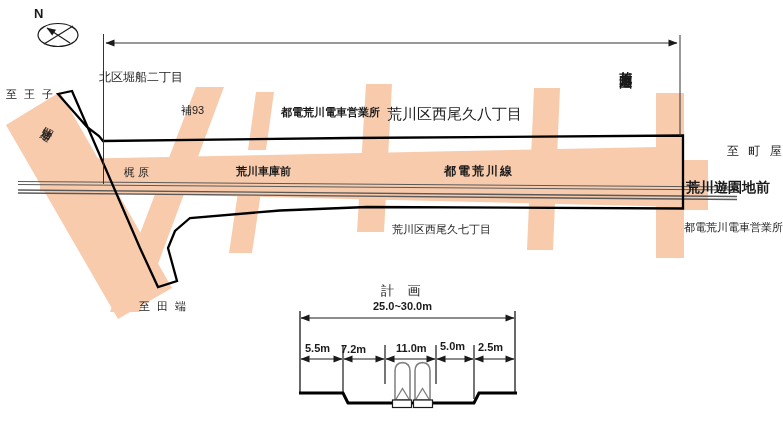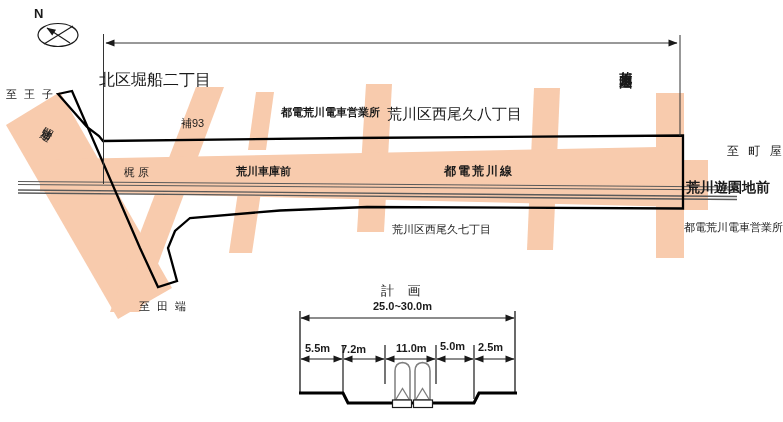--- a/index.html
+++ b/index.html
@@ -88,23 +88,23 @@
       <rect x="392.5" y="400" width="19" height="7.5" fill="#ffffff" stroke="#1a1a1a" stroke-width="1.2"></rect>
       <rect x="413.5" y="400" width="19" height="7.5" fill="#ffffff" stroke="#1a1a1a" stroke-width="1.2"></rect>
     </g>
   </svg>
 
   <div class="lbl bold" style="left:34px;top:7px;font-size:13px;">N</div>
 
 
   <div class="lbl" style="left:6px;top:88px;font-size:11px;letter-spacing:2px;">至 王 子</div>
 
-  <div class="lbl" style="left:99px;top:71px;font-size:16px;">北区堀船二丁目</div>
+  <div class="lbl" style="left:99px;top:71px;font-size:12px;">北区堀船二丁目</div>
 
-  <div class="lbl" style="left:181px;top:117px;font-size:11px;">補93</div>
+  <div class="lbl" style="left:181px;top:104px;font-size:11px;">補93</div>
 
   <div class="lbl meiji" style="left:44px;top:120px;font-size:11px;letter-spacing:1px;">明治通り</div>
 
   <div class="lbl bold" style="left:281px;top:106px;font-size:11px;">都電荒川電車営業所</div>
 
   <div class="lbl" style="left:387px;top:106px;font-size:15px;">荒川区西尾久八丁目</div>
 
   <div class="lbl bold vert" style="left:618px;top:60px;font-size:13px;letter-spacing:2px;">荒川遊園</div>
 
   <div class="lbl" style="left:711px;top:145px;font-size:12px;letter-spacing:3px;margin-left:16px;">至 町 屋</div>

